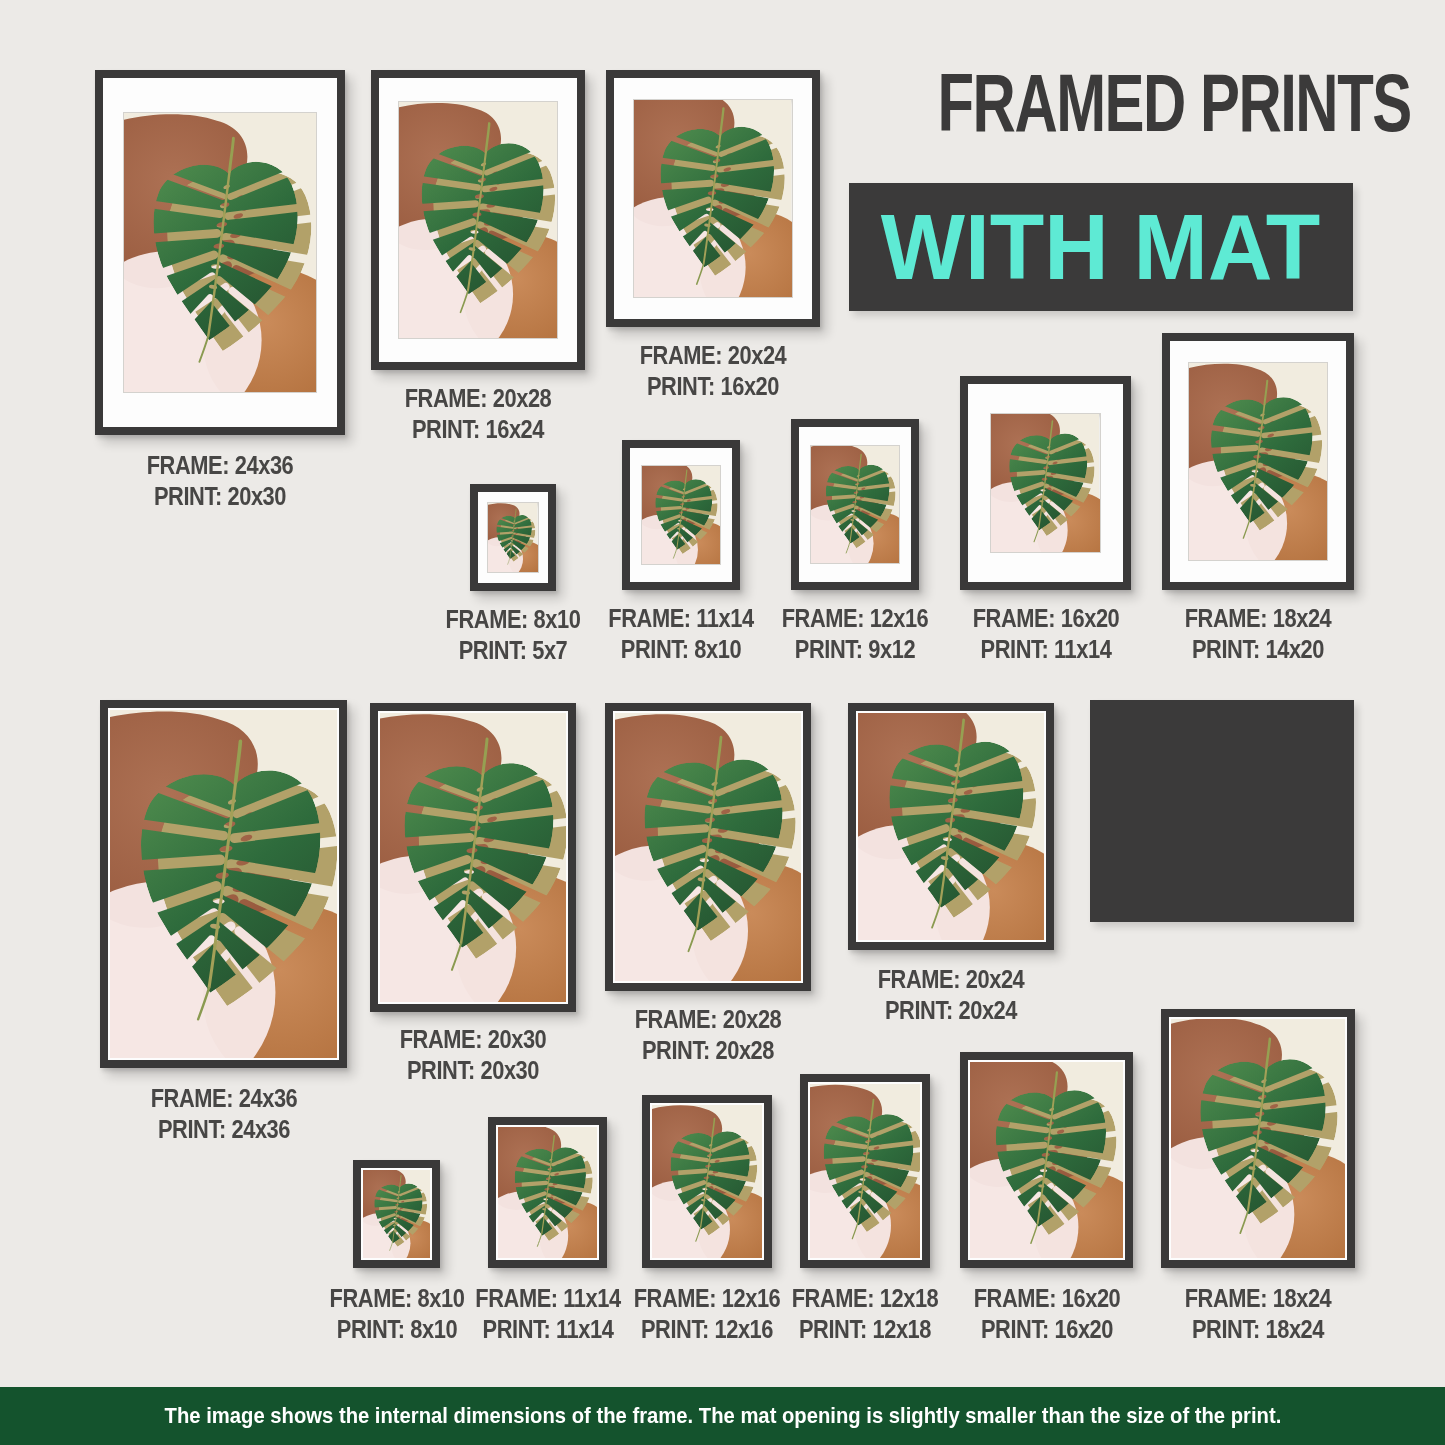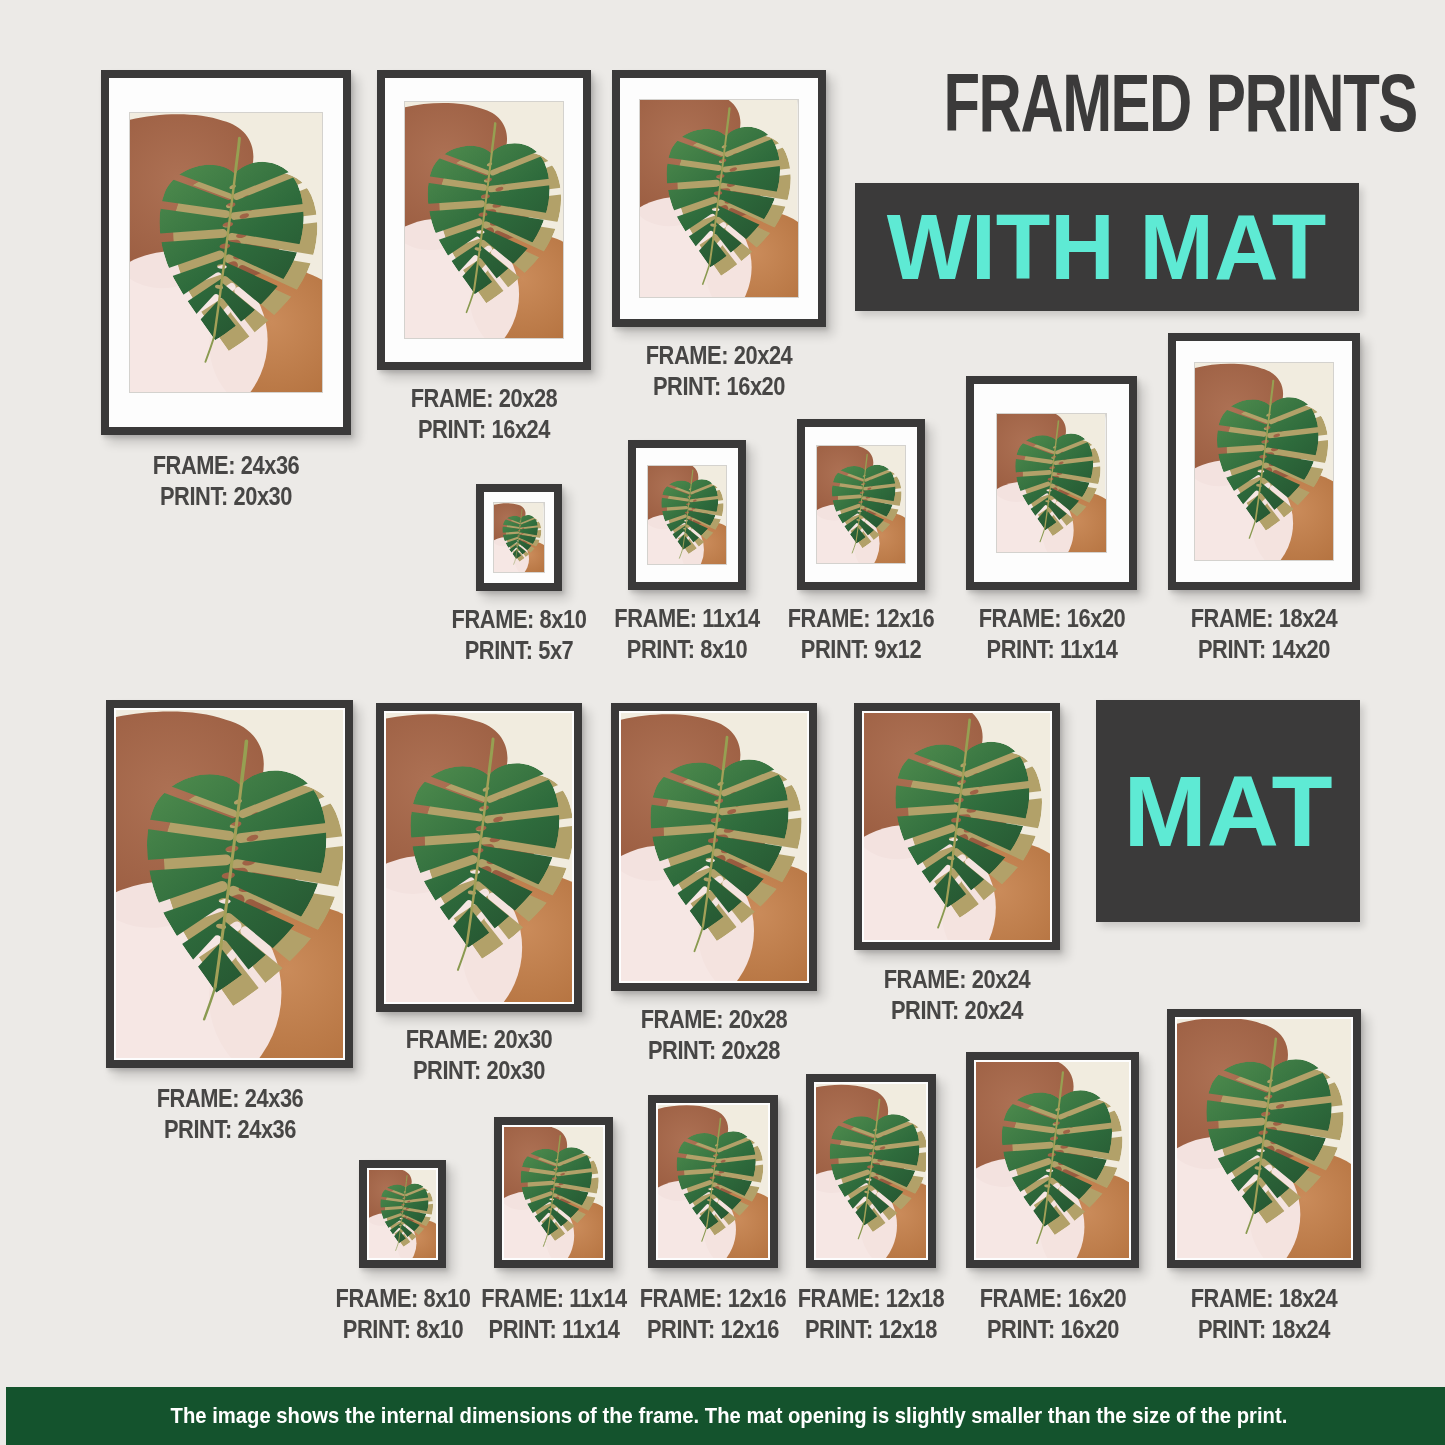--- a/index.html
+++ b/index.html
@@ -1,21 +1,21 @@
 <!DOCTYPE html>
 <html><head>
 <meta charset="utf-8">
 <style>
   html,body{margin:0;padding:0;}
   body{
     width:1445px;height:1445px;overflow:hidden;
     background:#eceae7;
     font-family:"Liberation Sans", sans-serif;
   }
-  #stage{position:relative;width:1240px;height:1445px;margin-left:6px;}
+  #stage{position:relative;width:1240px;height:1445px;}
 
   
   .frame{
     position:absolute;
     background:#3a3939;
     padding:8px;
     box-sizing:border-box;
     box-shadow:7px 8px 10px rgba(0,0,0,.16), 2px 3px 4px rgba(0,0,0,.14);
   }
   .mat{
@@ -157,21 +157,20 @@
 
   <div class="title-wrap">
     <span class="t">FRAMED PRINTS</span>
   </div>
 
   <div class="badge badge-with">
     <span class="t">WITH MAT</span>
   </div>
 
   <div class="badge badge-no">
-    <span class="t">MAT</span>
   </div>
 
   <div class="footer">
     <span class="t">The image shows the internal dimensions of the frame. The mat opening is slightly smaller than the size of the print.</span>
   </div>
 
 <div class="frame" style="left: 95px; top: 70px; width: 250px; height: 365px;">
       <div class="mat">
         <div class="art-window" style="width: 191.667px; height: 279.833px;">
           <svg viewBox="0 0 206 288" preserveAspectRatio="xMidYMid slice" xmlns="http://www.w3.org/2000/svg">

